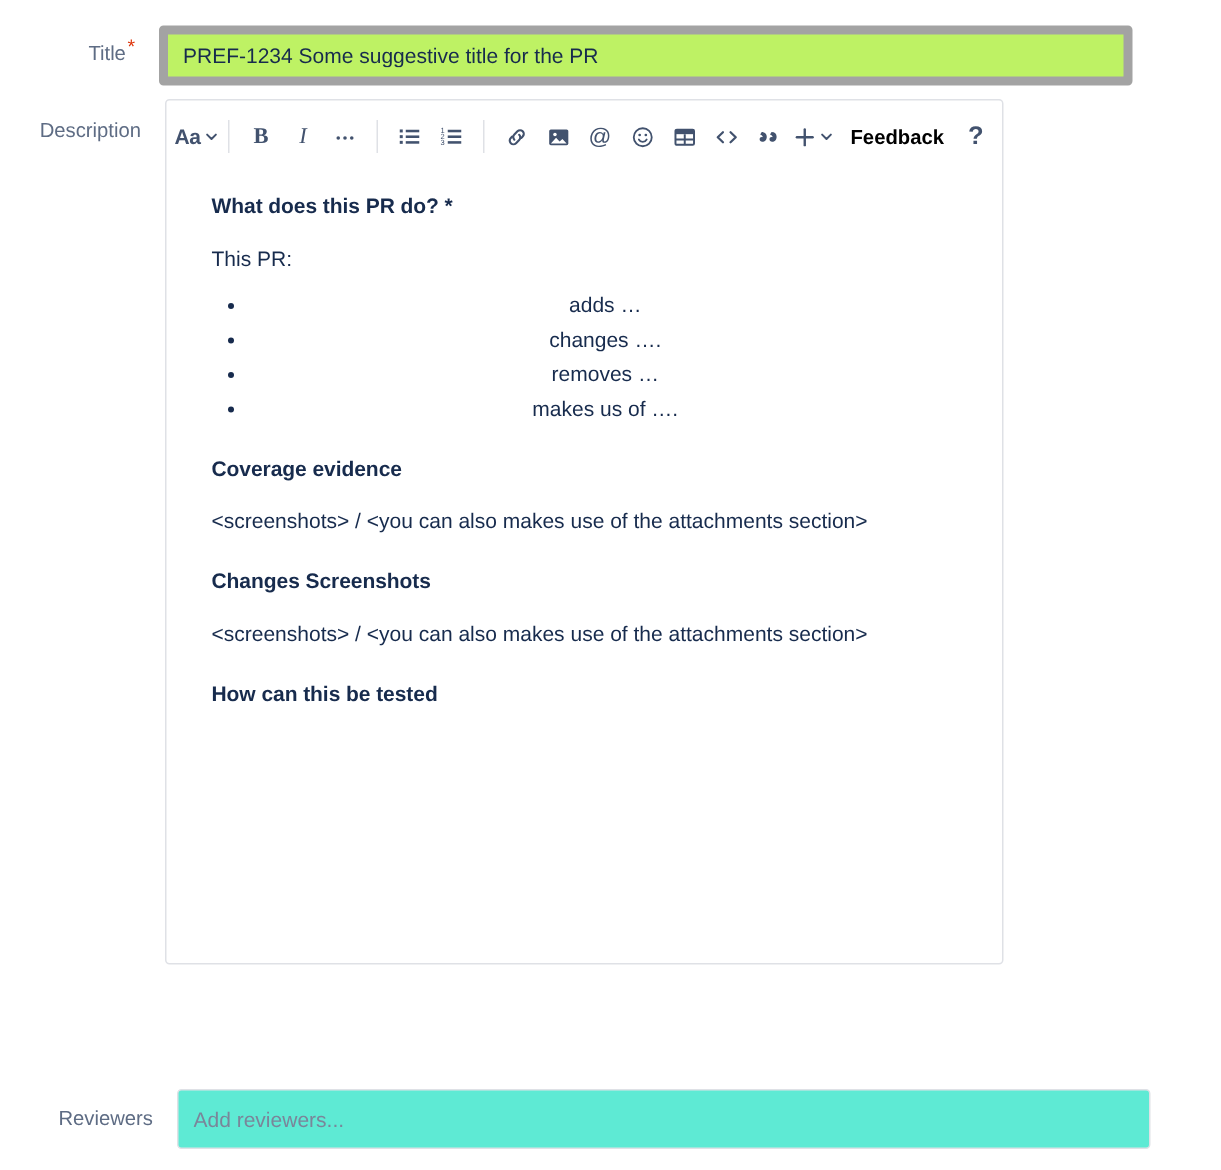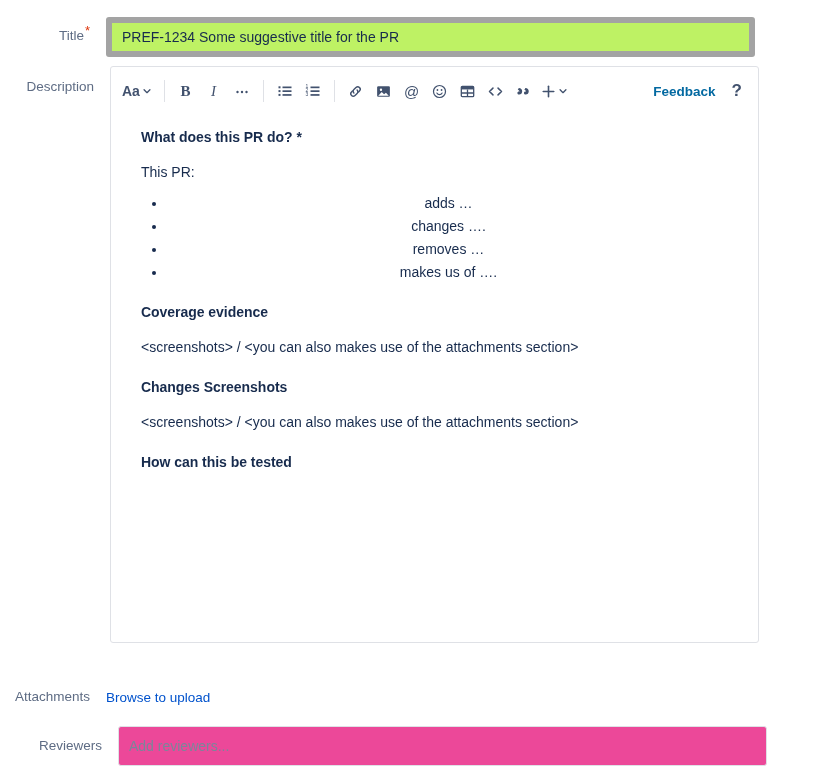--- a/index.html
+++ b/index.html
@@ -34,21 +34,21 @@
     color:#172b4d; font-size: 14px; line-height: 20px;
     padding: 9px 10px;
     font-family: "Liberation Sans", sans-serif;
     outline: none;
   }
 
   
   .desc-row { position:absolute; left:4px; top:66px; width:770px; }
   .desc-row .label-col { padding-top: 12px; }
   .editor {
-    width: 649px; height: 577px;
+    width: 559px; height: 577px;
     background: #ffffff;
     border: 1px solid #dfe1e6;
     border-radius: 3px;
     display: flex; flex-direction: column;
     overflow: hidden;
   }
   .toolbar {
     height: 48px; flex: 0 0 48px;
     display: flex; align-items: center;
     padding: 0 8px 0 6px;
@@ -60,21 +60,21 @@
     display: flex; align-items: center; justify-content: center;
     color: #42526e; border-radius: 3px;
     padding: 0 3px; cursor: pointer;
     font-size: 14px; line-height: 1;
   }
   .tb-btn svg { display:block; }
   .tb-aa { font-size: 14px; font-weight: 700; letter-spacing:-.2px; padding: 0 5px; gap:2px; }
   .tb-sep { width: 1px; height: 22px; background: #dfe1e6; margin: 0 7px; flex:0 0 1px; }
   .tb-spacer { flex: 1 1 auto; }
   .tb-feedback {
-    font-size: 13.5px; color: #0369a1; font-weight: 600;
+    font-size: 13.5px; color: #000000; font-weight: 600;
     padding: 0 8px; height:28px; display:flex; align-items:center;
     border-radius:3px; cursor:pointer;
   }
   .tb-help { font-size: 17px; font-weight: 600; color:#42526e; padding: 0 8px;
              height:28px; display:flex; align-items:center; cursor:pointer; }
 
   .doc {
     flex: 1 1 auto; overflow: hidden;
     padding: 12px 30px 10px 30px;
     color: #172b4d;
@@ -97,21 +97,21 @@
   .att-link {
     color:#0052cc; font-size: 13.5px; line-height:18px;
     text-decoration:none; cursor:pointer;
   }
 
   
   .rev-row { position:absolute; left:12px; top:726px; width:770px; }
   .rev-row .label-col { padding-top: 11px; }
   .rev-input {
     display:block; width: 649px; height: 40px;
-    background:#ec4899; border:1px solid #dfe1e6; border-radius:3px;
+    background:#5eead4; border:1px solid #dfe1e6; border-radius:3px;
     padding: 9px 10px; font-size: 14px; line-height:20px;
     color:#172b4d; font-family:"Liberation Sans", sans-serif; outline:none;
   }
   .rev-input::placeholder { color:#7a869a; }
 </style>
 </head>
 <body>
 
 <div class="page">
 
@@ -286,26 +286,20 @@
           <p>&lt;screenshots&gt; / &lt;you can also makes use of the attachments section&gt;</p>
           <h3>Changes Screenshots</h3>
           <p>&lt;screenshots&gt; / &lt;you can also makes use of the attachments section&gt;</p>
           <h3>How can this be tested</h3>
         </div>
 
       </div>
     </div>
   </div>
 
-  <div class="row att-row">
-    <div class="label-col">Attachments</div>
-    <div class="field-col">
-      <span class="att-link">Browse to upload</span>
-    </div>
-  </div>
 
   <div class="row rev-row">
     <div class="label-col">Reviewers</div>
     <div class="field-col">
       <input class="rev-input" type="text" placeholder="Add reviewers..." style="">
     </div>
   </div>
 
 </div>
 

